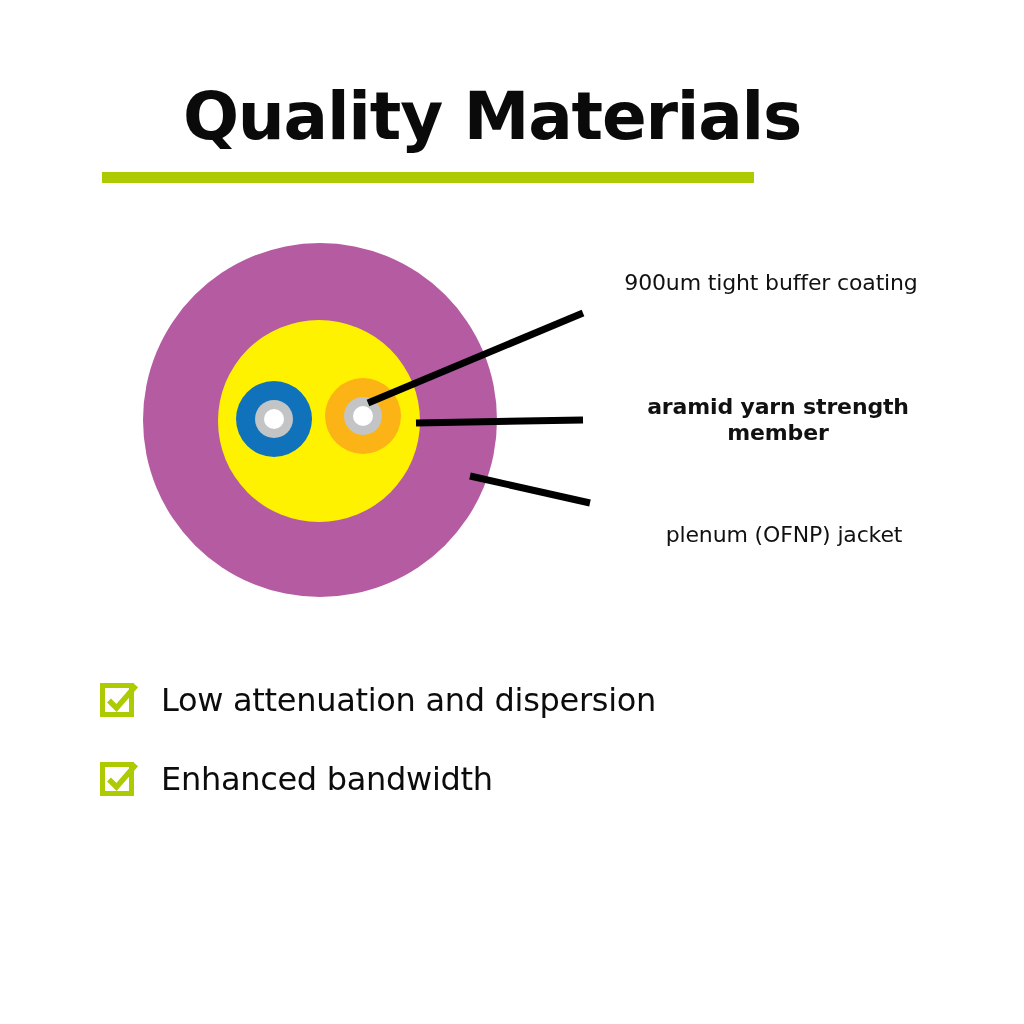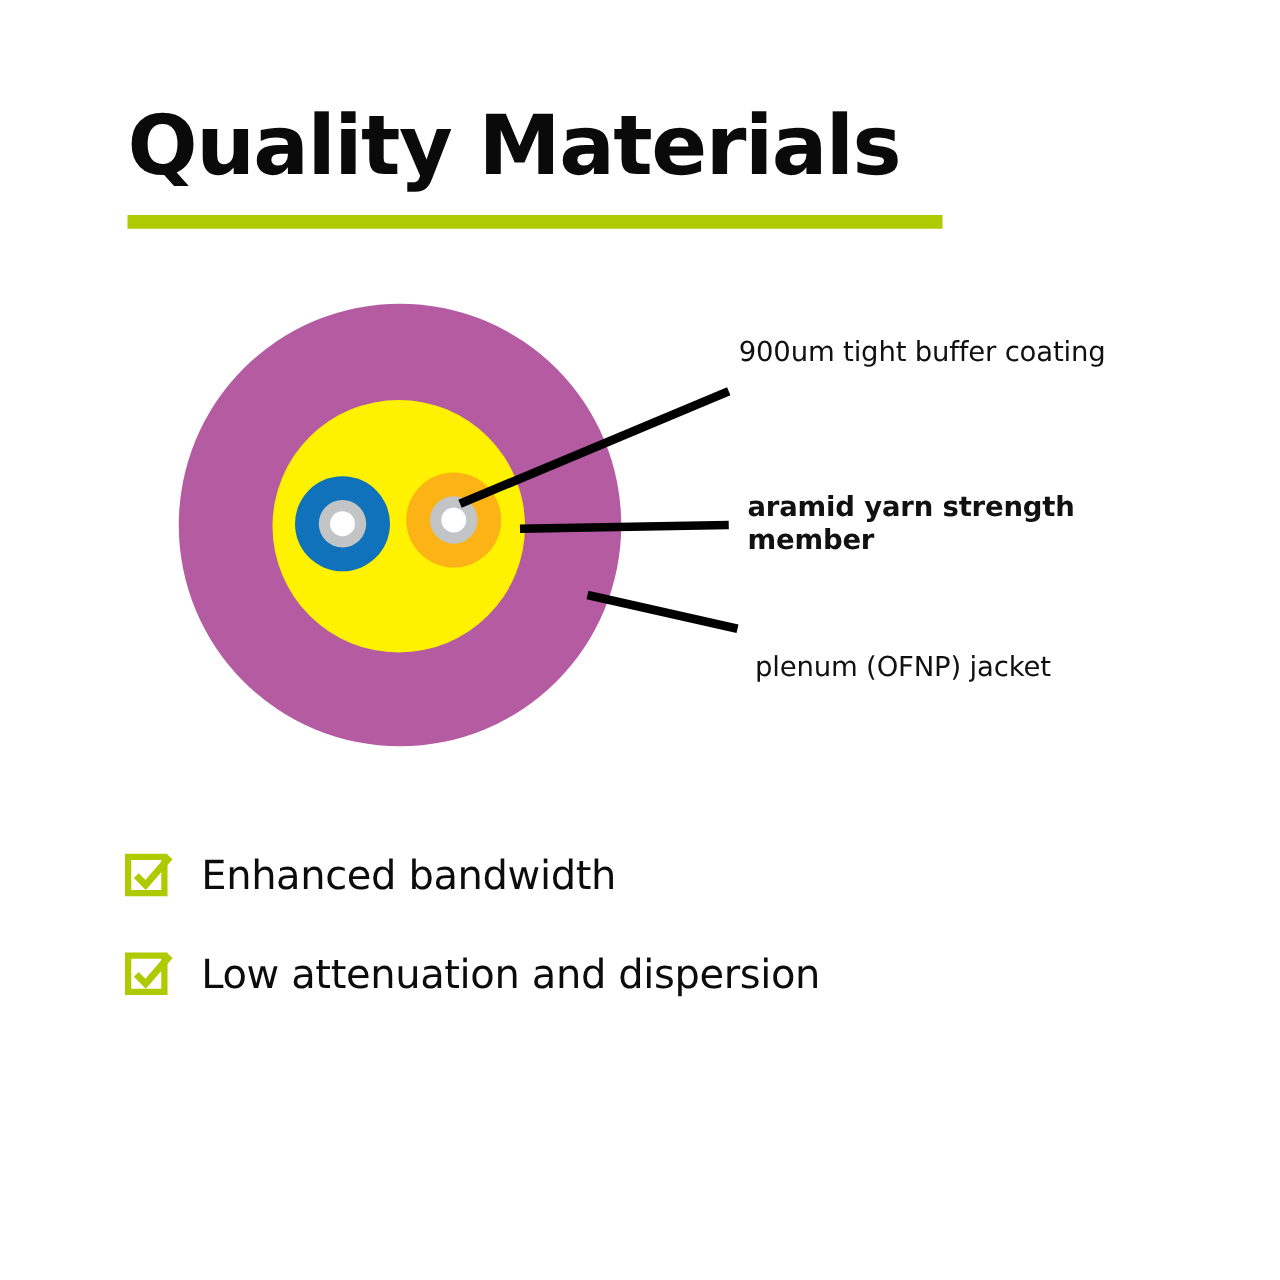--- a/index.html
+++ b/index.html
@@ -12,20 +12,21 @@
     height: 1024px;
     font-family: "Liberation Sans", sans-serif;
     -webkit-font-smoothing: antialiased;
     overflow: hidden;
   }
   #page {
     position: relative;
     width: 1024px;
     height: 1024px;
     background: #ffffff;
+    text-align: center;
   }
 
   
   #title-block {
     position: absolute;
     left: 102px;
     top: 84px;
     width: 780px;
   }
   #page-title {
@@ -135,26 +136,26 @@
   <div class="callout" id="callout-jacket">plenum (OFNP) jacket</div>
 
   <div id="feature-list">
 
 
     <div class="feature-row">
       <svg class="check-icon" viewBox="0 0 40 40">
         <rect x="3.5" y="5.5" width="29" height="29" fill="none" stroke="#aeca02" stroke-width="5"></rect>
         <path d="M10 20.5 L17.5 28 L37 5.5" fill="none" stroke="#aeca02" stroke-width="5.5" stroke-linecap="butt" stroke-linejoin="miter"></path>
       </svg>
-      <span class="feature-label">Enhanced bandwidth</span>
+      <span class="feature-label">Low attenuation and dispersion</span>
     </div>
 
     <div class="feature-row">
       <svg class="check-icon" viewBox="0 0 40 40">
         <rect x="3.5" y="5.5" width="29" height="29" fill="none" stroke="#aeca02" stroke-width="5"></rect>
         <path d="M10 20.5 L17.5 28 L37 5.5" fill="none" stroke="#aeca02" stroke-width="5.5" stroke-linecap="butt" stroke-linejoin="miter"></path>
       </svg>
-      <span class="feature-label">Low attenuation and dispersion</span>
+      <span class="feature-label">Enhanced bandwidth</span>
     </div>
 
   </div>
 
 </div>
 
 </body></html>

